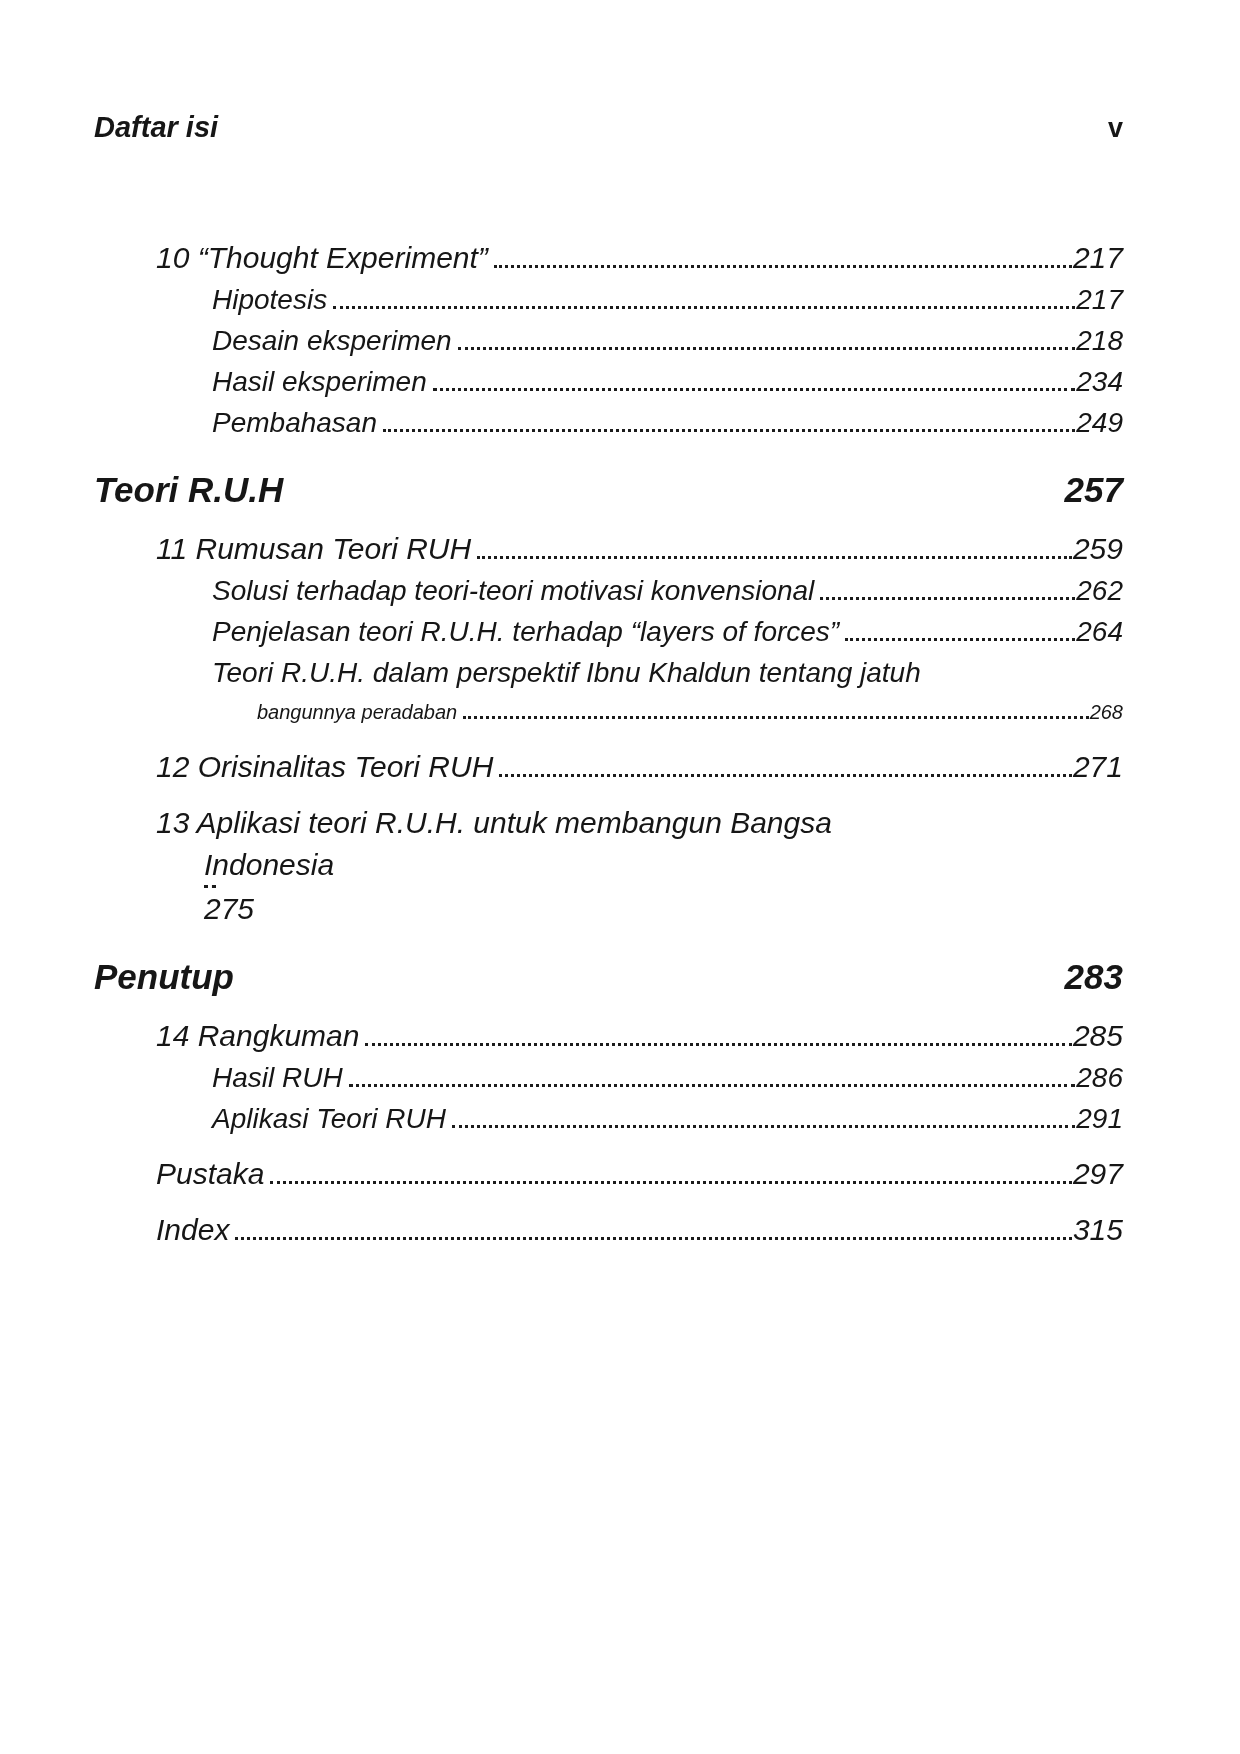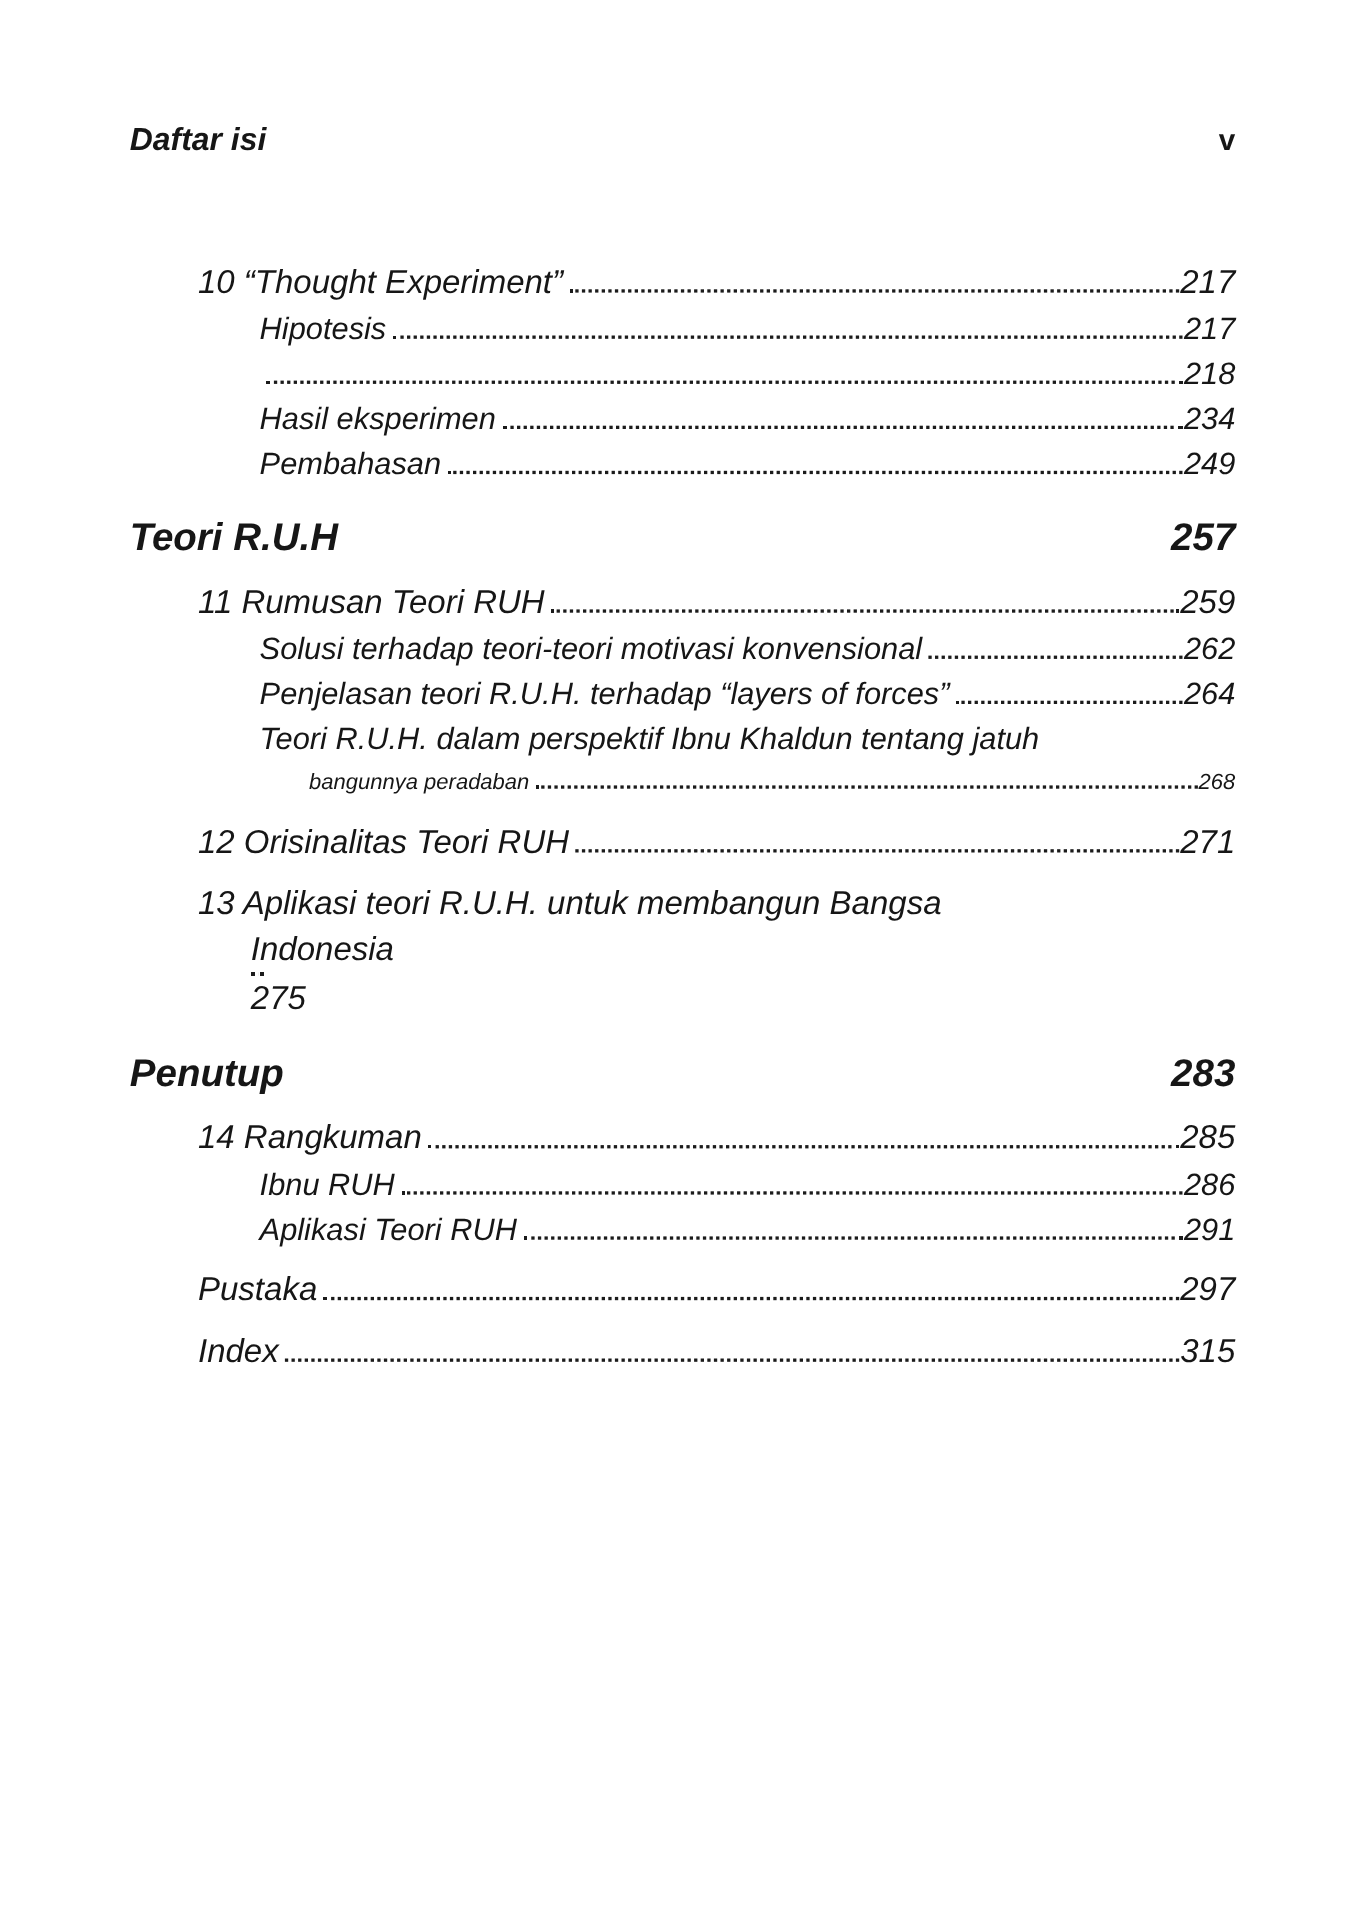--- a/index.html
+++ b/index.html
@@ -11,21 +11,21 @@
     width: 1240px;
     height: 1754px;
     font-family: "Liberation Sans", sans-serif;
     color: #161616;
     overflow: hidden;
   }
   .page {
     box-sizing: border-box;
     width: 1240px;
     height: 1754px;
-    padding: 106px 117px 0 118px;
+    padding: 106px 117px 0 94px;
   }
   
   .running-header {
     display: flex;
     justify-content: space-between;
     align-items: baseline;
     font-weight: bold;
     line-height: 42px;
   }
   .running-header .title {
@@ -101,20 +101,21 @@
         <span class="label">10 “Thought Experiment”</span>
         <span class="leader"></span>
         <span class="pagenum">217</span>
       </div>
       <div class="row sub">
         <span class="label">Hipotesis</span>
         <span class="leader"></span>
         <span class="pagenum">217</span>
       </div>
       <div class="row sub">
+        <span class="label">Desain eksperimen</span>
         <span class="leader"></span>
         <span class="pagenum">218</span>
       </div>
       <div class="row sub">
         <span class="label">Hasil eksperimen</span>
         <span class="leader"></span>
         <span class="pagenum">234</span>
       </div>
       <div class="row sub">
         <span class="label">Pembahasan</span>
@@ -166,21 +167,21 @@
         <span class="label">Penutup</span>
         <span class="spacer"></span>
         <span class="pagenum">283</span>
       </div>
       <div class="row chapter">
         <span class="label">14 Rangkuman</span>
         <span class="leader"></span>
         <span class="pagenum">285</span>
       </div>
       <div class="row sub">
-        <span class="label">Ibnu RUH</span>
+        <span class="label">Hasil RUH</span>
         <span class="leader"></span>
         <span class="pagenum">286</span>
       </div>
       <div class="row sub">
         <span class="label">Aplikasi Teori RUH</span>
         <span class="leader"></span>
         <span class="pagenum">291</span>
       </div>
       <div class="row chapter">
         <span class="label">Pustaka</span>

